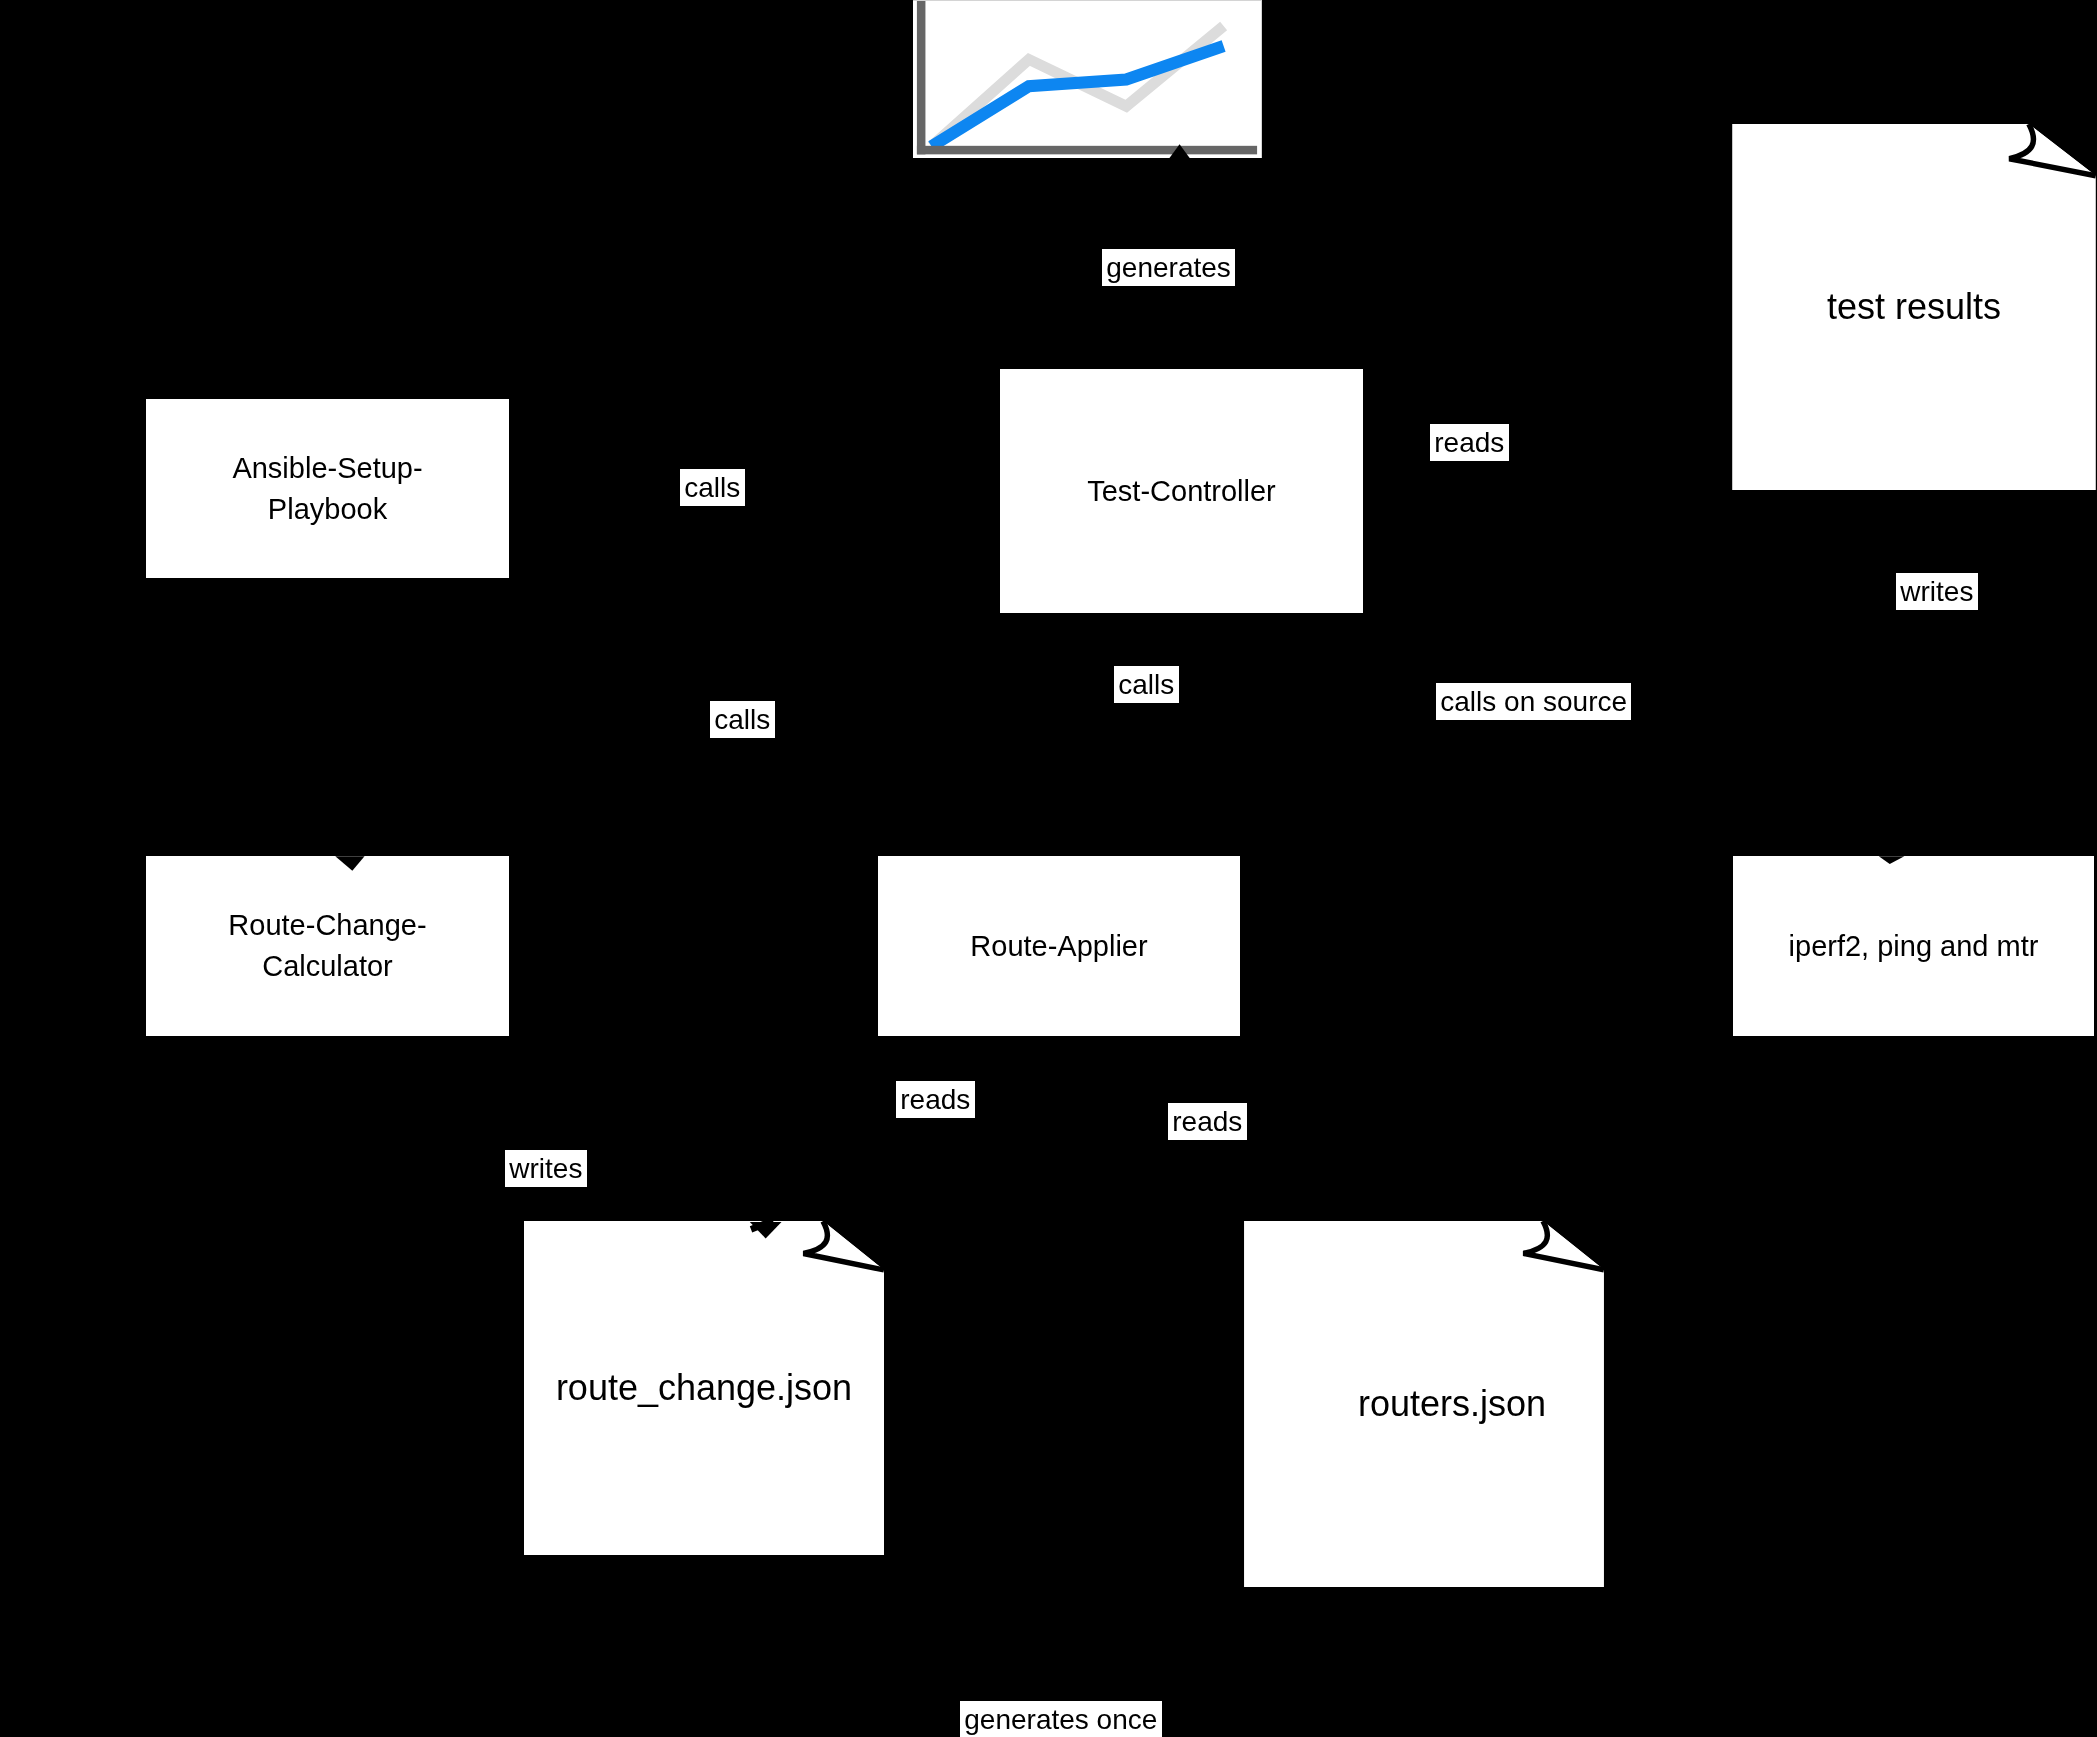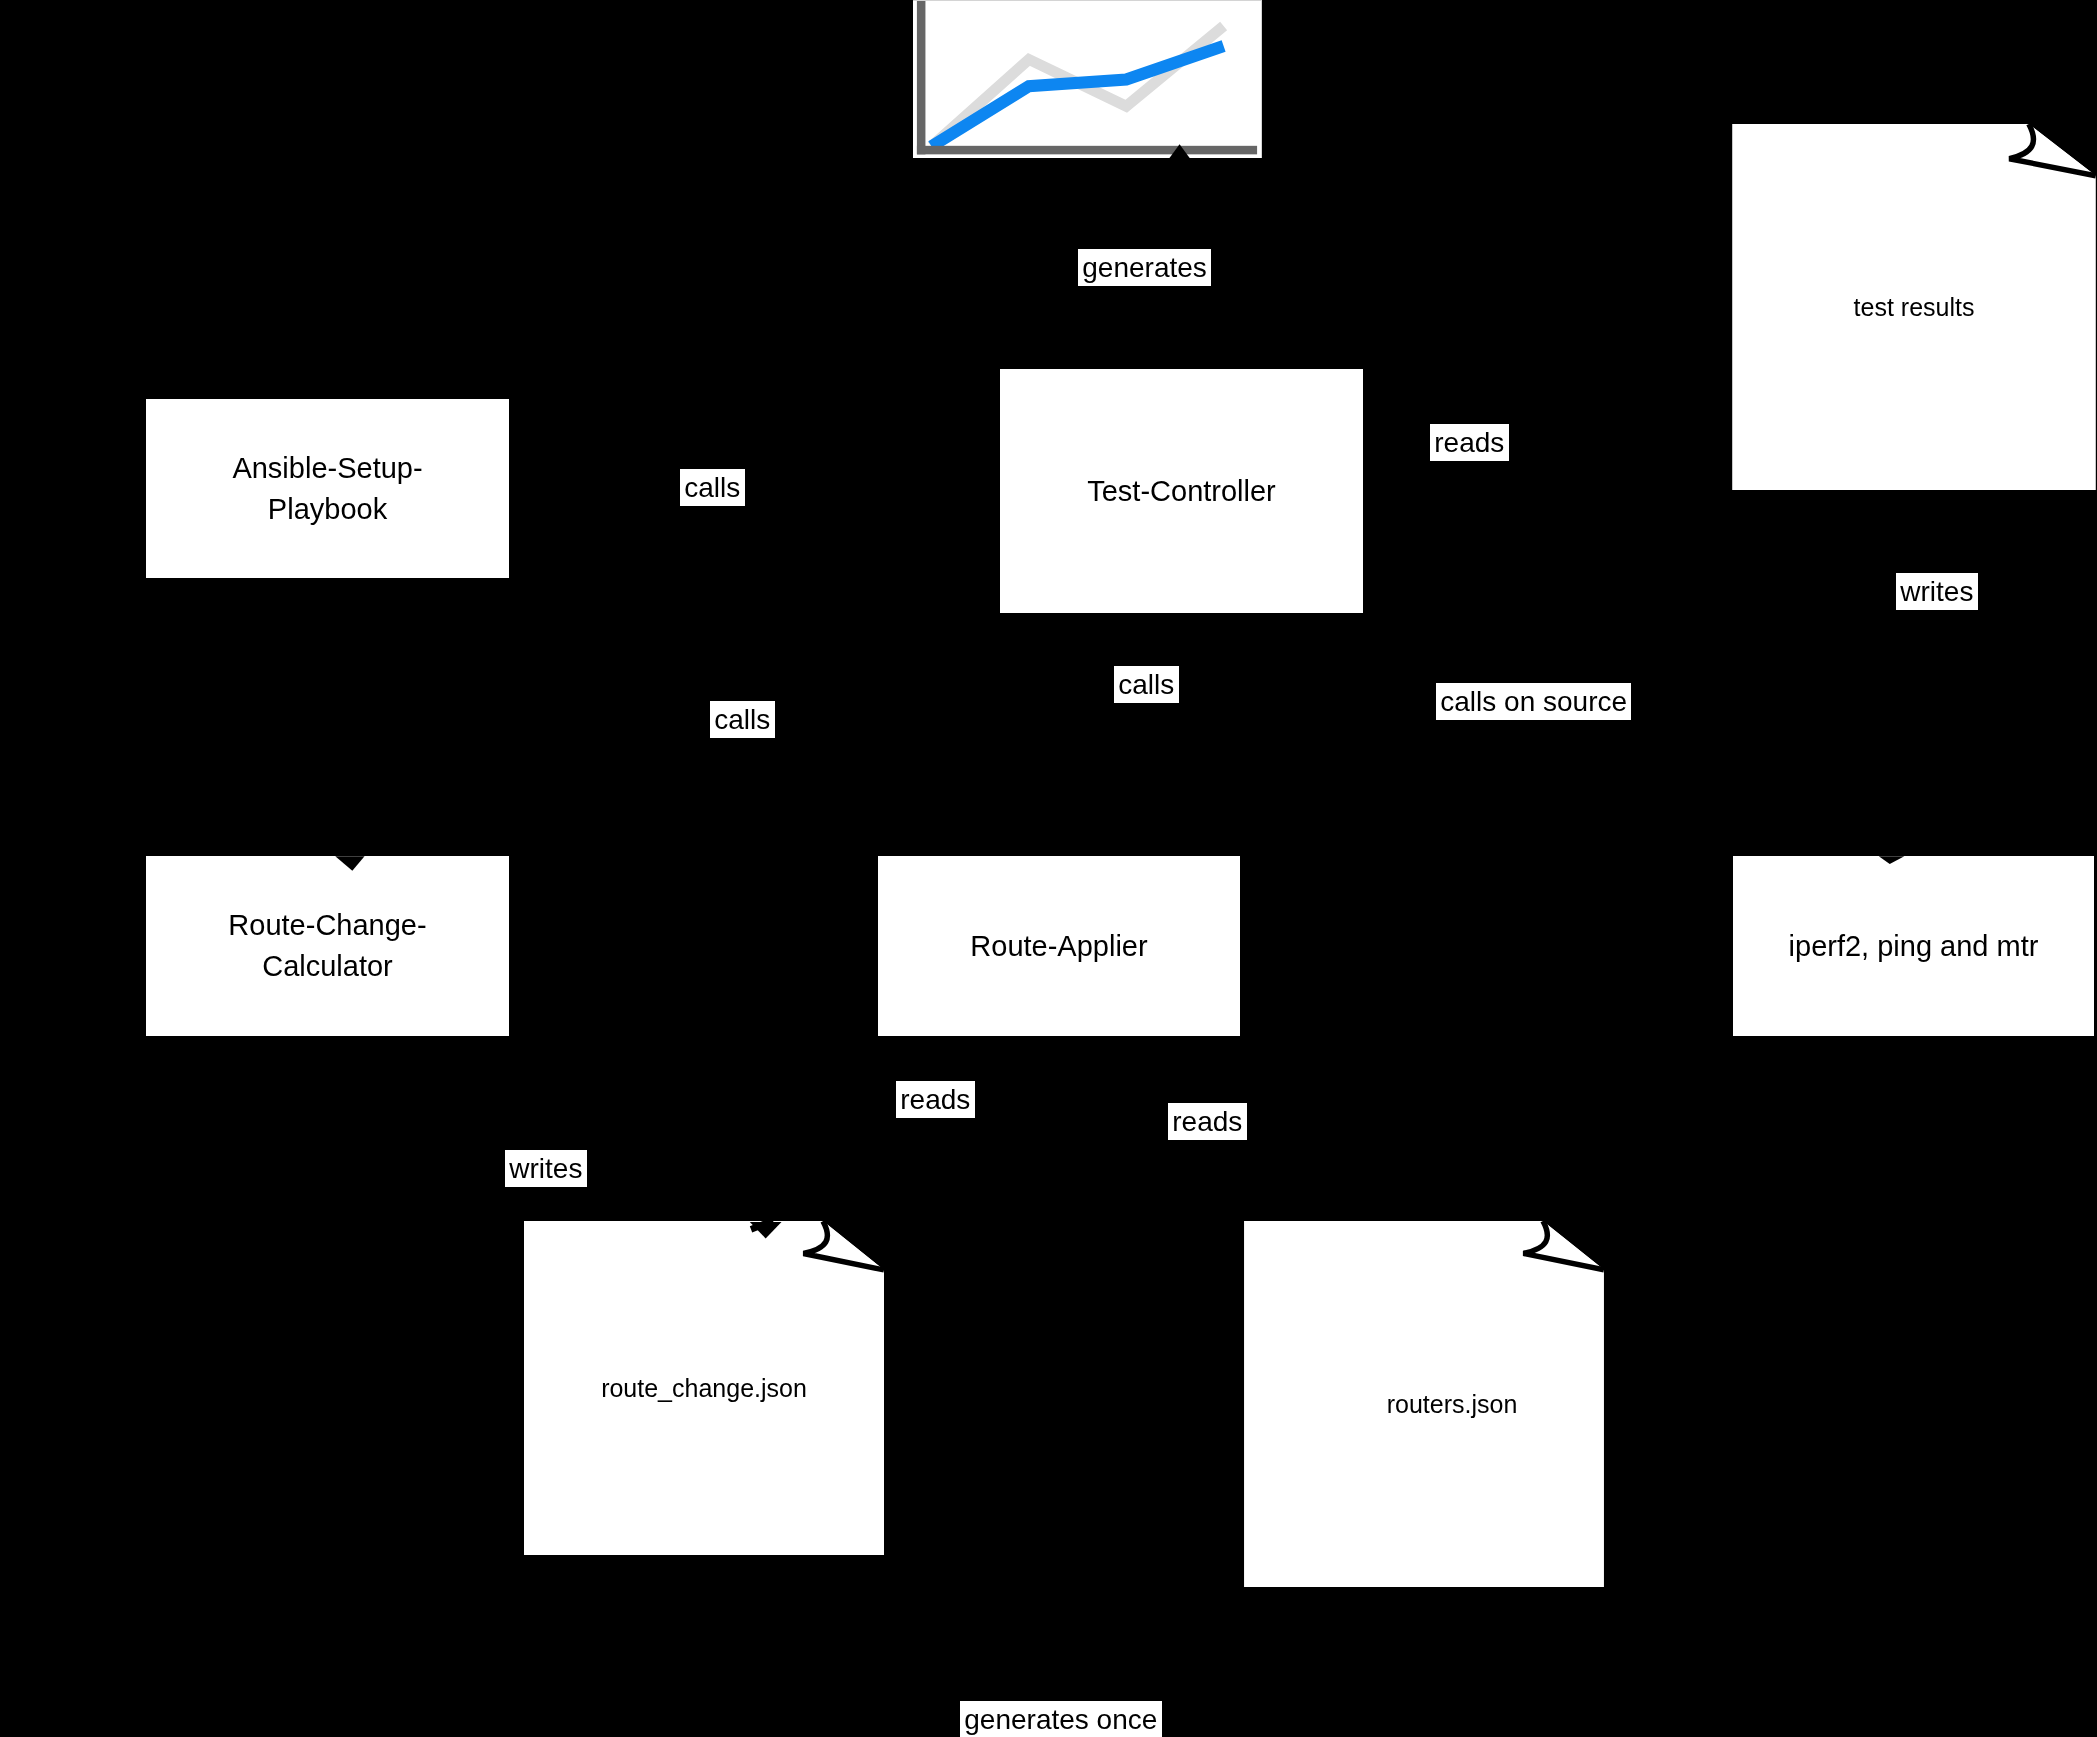--- a/index.html
+++ b/index.html
@@ -4,21 +4,21 @@
 <style>
   html,body{margin:0;padding:0;background:#000;}
   .stage{position:relative;width:2097px;height:1738px;background:#000;overflow:hidden;
          font-family:"Liberation Sans", sans-serif;}
   .box{position:absolute;background:#fff;color:#000;display:flex;flex-direction:column;
        align-items:center;justify-content:center;text-align:center;
        font-size:29px;line-height:41px;}
   .note{position:absolute;}
   .note svg{position:absolute;left:0;top:0;}
   .note .note-label{position:absolute;left:0;right:0;top:0;bottom:0;display:flex;
-       align-items:center;justify-content:center;color:#000;font-size:25px;text-align:center;}
+       align-items:center;justify-content:center;color:#000;font-size:36px;text-align:center;}
   .edge-label{position:absolute;background:#fff;color:#000;font-size:28px;line-height:33px;
        padding:1.8px 4.3px;white-space:nowrap;}
   .chart-thumb{position:absolute;background:#fff;border-top:1.8px solid #d4d4d4;
        border-right:1.8px solid #d4d4d4;}
   .overlay{position:absolute;left:0;top:0;pointer-events:none;}
 </style>
 </head>
 <body>
 
 <div class="stage">
@@ -72,21 +72,21 @@
   </div>
 
   <div class="note" style="left:1244px;top:1221px;width:416px;height:366px;">
     <svg width="360" height="366" viewBox="0 0 590 600">
       <path d="M0,0 L490,0 L590,80 L590,600 L0,600 Z" fill="#ffffff"></path>
       <path d="M490,0 C505,28 498,45 458,53 L590,80" fill="#ffffff" stroke="#000000" stroke-width="9"></path>
     </svg>
     <div class="note-label">routers.json</div>
   </div>
 
-  <div class="edge-label" style="left:1078px;top:249px;text-align:right;">generates</div>
+  <div class="edge-label" style="left:1102px;top:249px;text-align:right;">generates</div>
   <div class="edge-label" style="left:1430px;top:424px;">reads</div>
   <div class="edge-label" style="left:680px;top:469px;">calls</div>
   <div class="edge-label" style="left:1896px;top:573px;">writes</div>
   <div class="edge-label" style="left:1114px;top:666px;">calls</div>
   <div class="edge-label" style="left:1436px;top:683px;">calls on source</div>
   <div class="edge-label" style="left:710px;top:701px;">calls</div>
   <div class="edge-label" style="left:896px;top:1081px;">reads</div>
   <div class="edge-label" style="left:1168px;top:1103px;">reads</div>
   <div class="edge-label" style="left:505px;top:1150px;">writes</div>
   <div class="edge-label" style="left:960px;top:1701px;">generates once</div>

